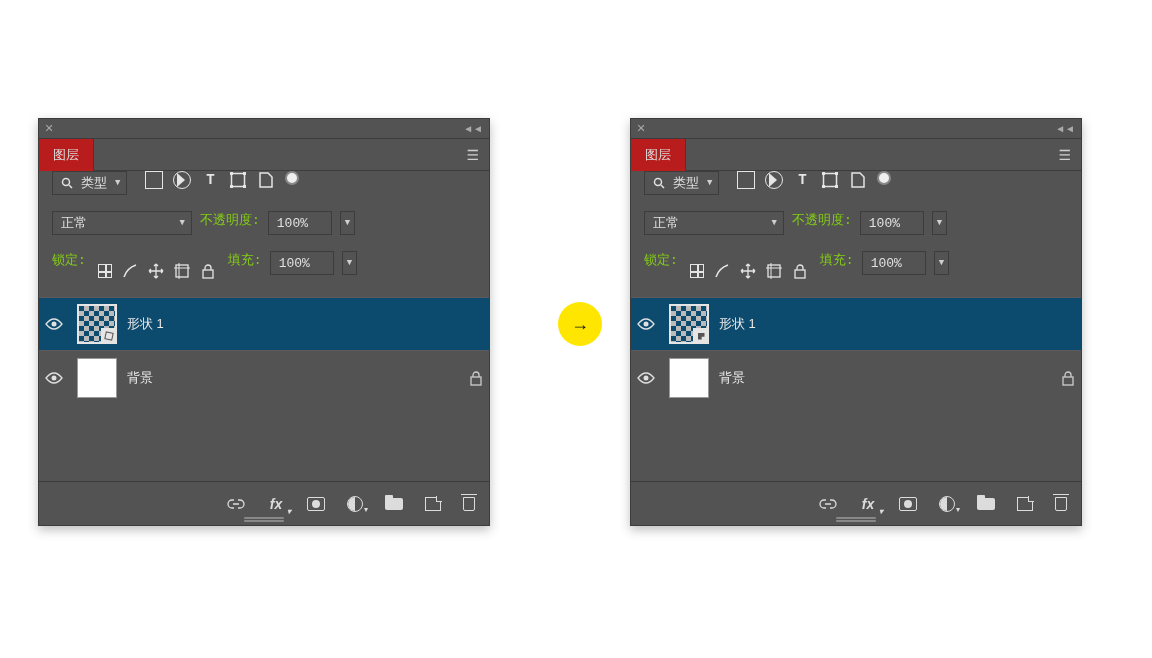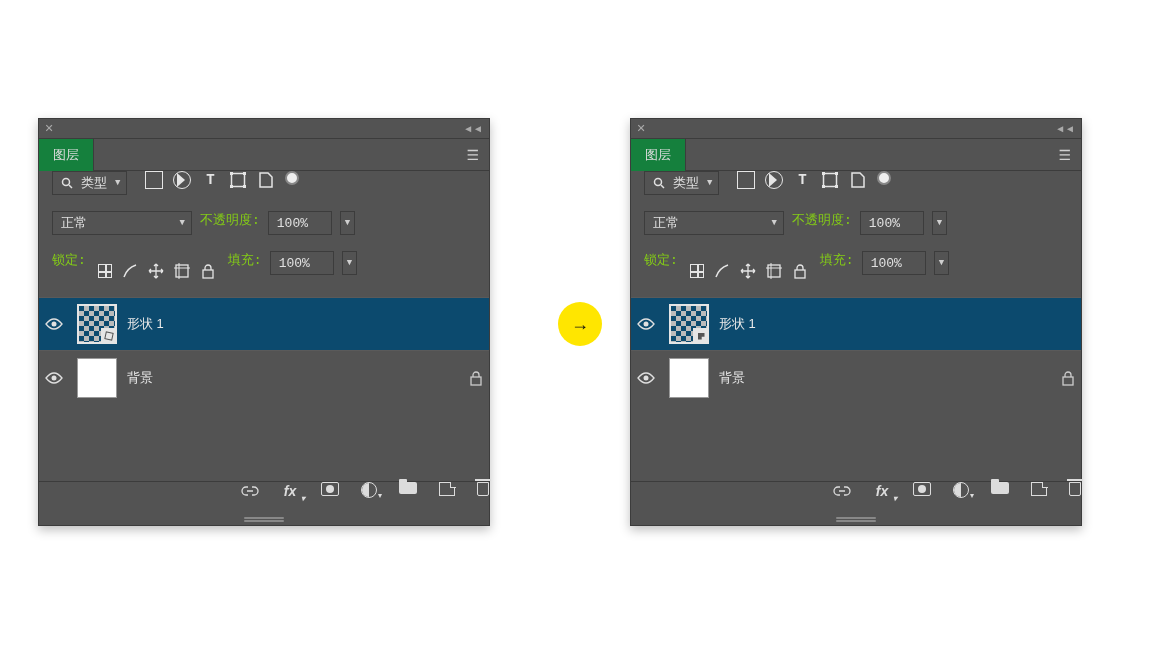--- a/index.html
+++ b/index.html
@@ -54,21 +54,21 @@
     height: 32px;
     border-bottom: 1px solid #3c3c3c;
     display: flex;
     align-items: center;
   }
   .tab {
     height: 32px;
     padding: 12px 14px;
     display: flex;
     align-items: center;
-    background: #15803d;
+    background: #b91c1c;
     border-right: 1px solid #3c3c3c;
     color: #ddd;
     font-size: 13px;
     text-align: center;
   }
   .menu-lines {
     padding: 0 10px;
     font-size: 14px;
     color: #cfcfcf;
     cursor: pointer;
@@ -217,22 +217,23 @@
   }
   .lockbadge {
     color:#ccc; font-size:13px;
   }
 
   .panel-footer {
     position:absolute; bottom:0; left:0; right:0;
     height:44px;
     border-top:1px solid #3c3c3c;
     display:flex;
+    align-items:center;
     justify-content:flex-end;
-    padding: 0 0;
+    padding: 0 14px;
     gap:22px;
   }
   .ficon2 {
     width:18px; height:18px; display:flex; align-items:center;
     justify-content:center; color:#dcdcdc; font-size:14px;
     position:relative;
   }
   .ficon2.mask {
     width:18px; height:14px; border:1.5px solid #dcdcdc; border-radius:2px;
   }

